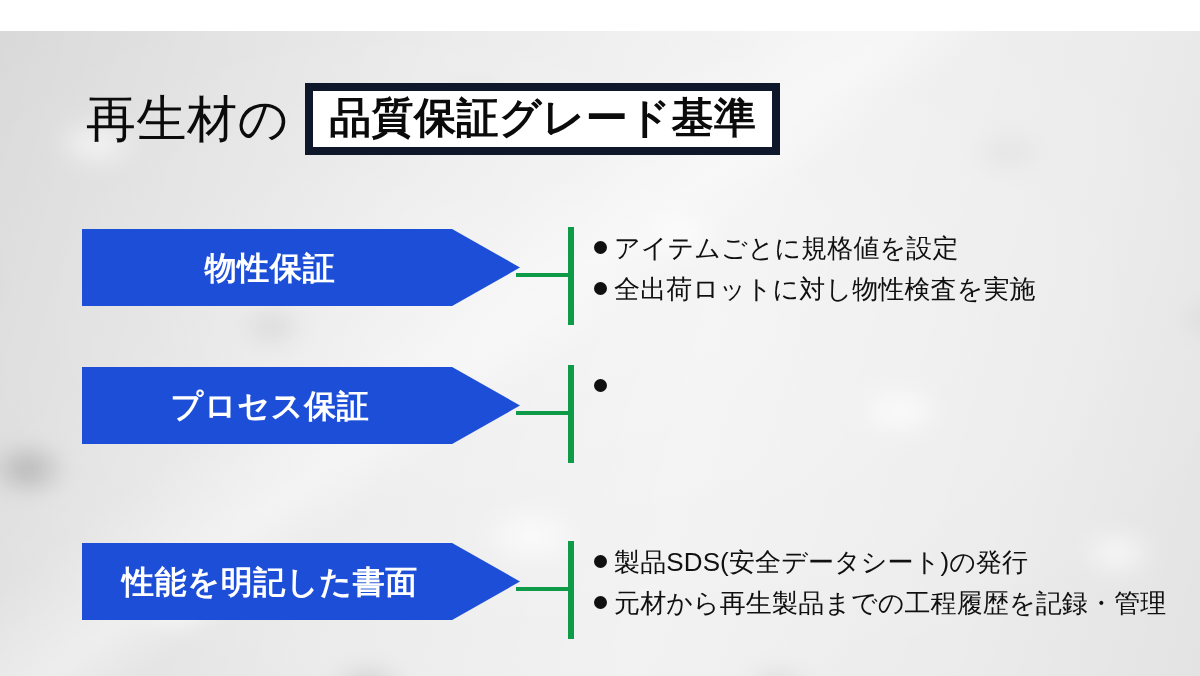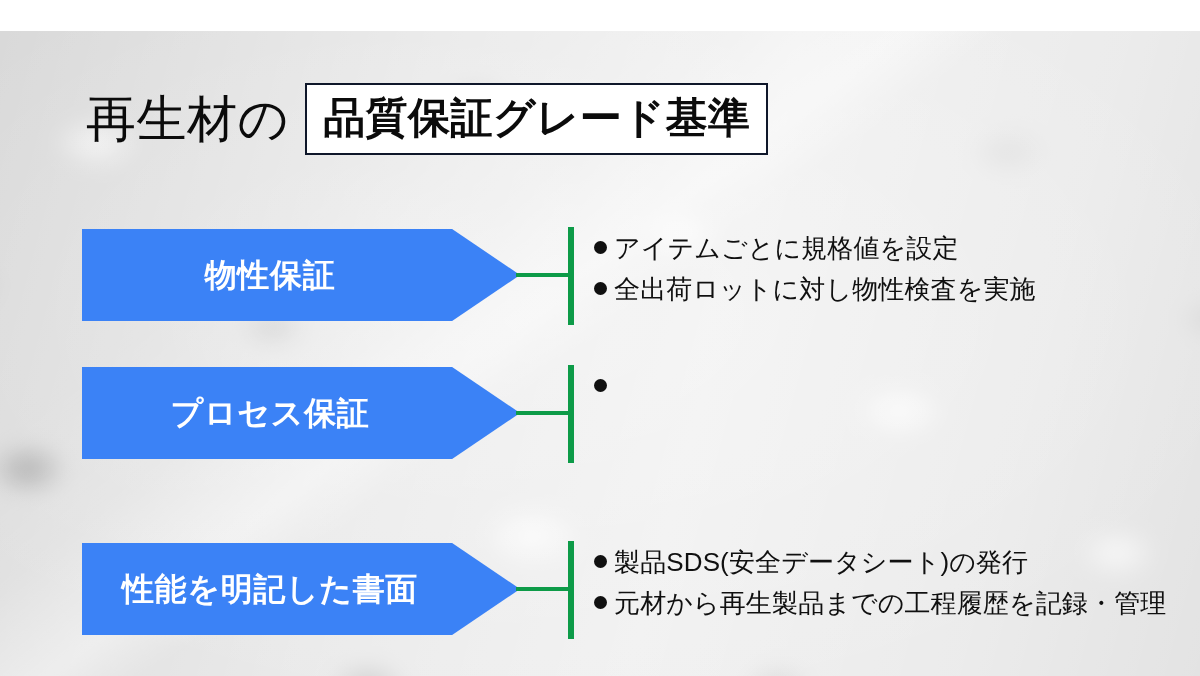--- a/index.html
+++ b/index.html
@@ -99,21 +99,21 @@
   .heading-lead {
     font-size: 50px;
     line-height: 1;
     color: #0b0b0b;
     letter-spacing: .01em;
     font-weight: 400;
     white-space: nowrap;
   }
   .heading-box {
     margin-left: 16px;
-    border: 2px solid #0f172a;
+    border: 8px solid #0f172a;
     background: #ffffff;
     padding: 8px 16px 10px 16px;
     display: flex;
     align-items: center;
     box-sizing: border-box;
     height: 72px;
   }
   .heading-box-text {
     font-size: 42px;
     line-height: 1;
@@ -133,22 +133,22 @@
   }
   .row-1 { top: 198px; }
   .row-2 { top: 336px; }
   .row-3 { top: 512px; }
 
   .arrow {
     position: absolute;
     left: 82px;
     top: 0;
     width: 438px;
-    height: 92px;
-    background: #3b82f6;
+    height: 77px;
+    background: #1d4ed8;
     -webkit-clip-path: polygon(0 0, 84.5% 0, 100% 50%, 84.5% 100%, 0 100%);
     clip-path: polygon(0 0, 84.5% 0, 100% 50%, 84.5% 100%, 0 100%);
     display: flex;
     align-items: center;
     justify-content: center;
     box-sizing: border-box;
     padding-right: 62px;
   }
   .arrow-label {
     color: #ffffff;

